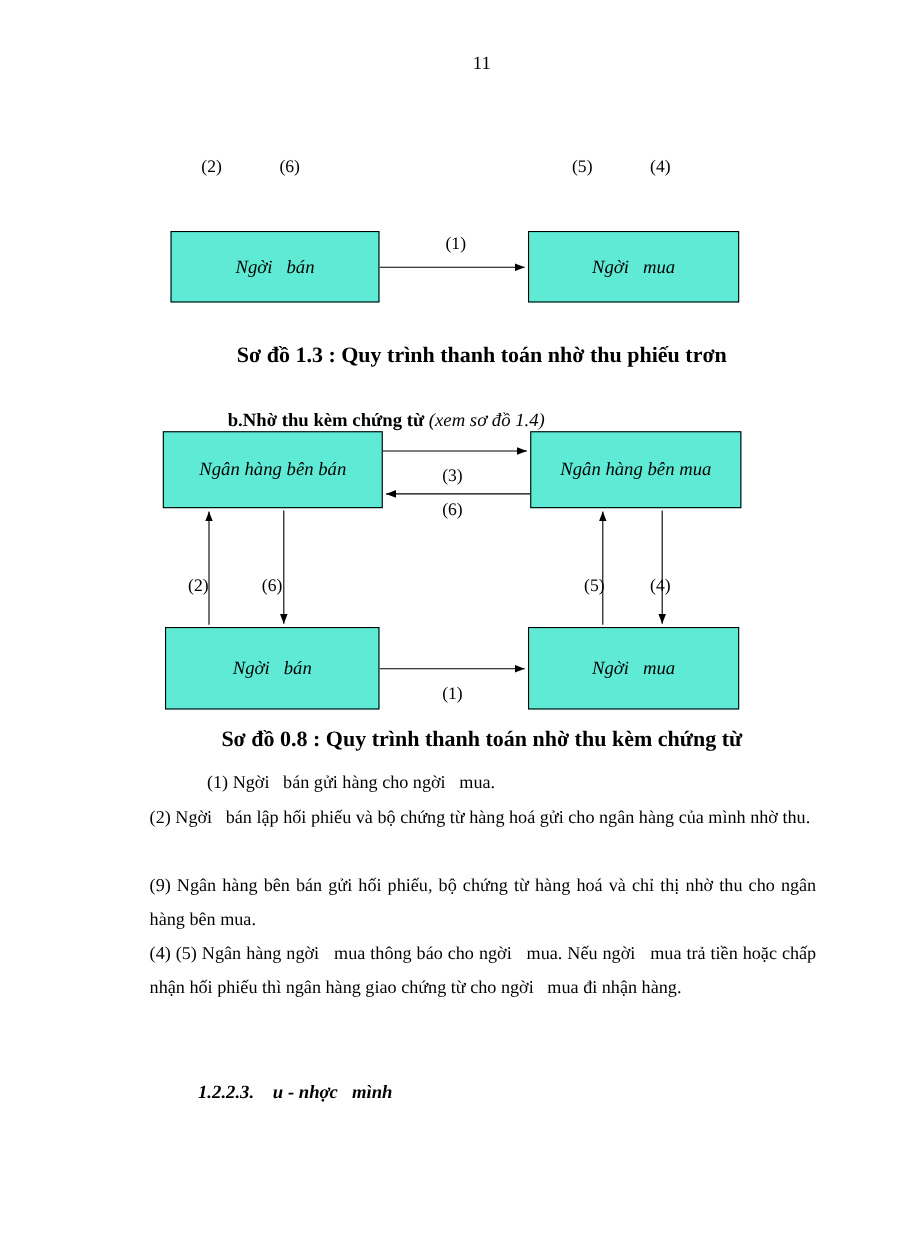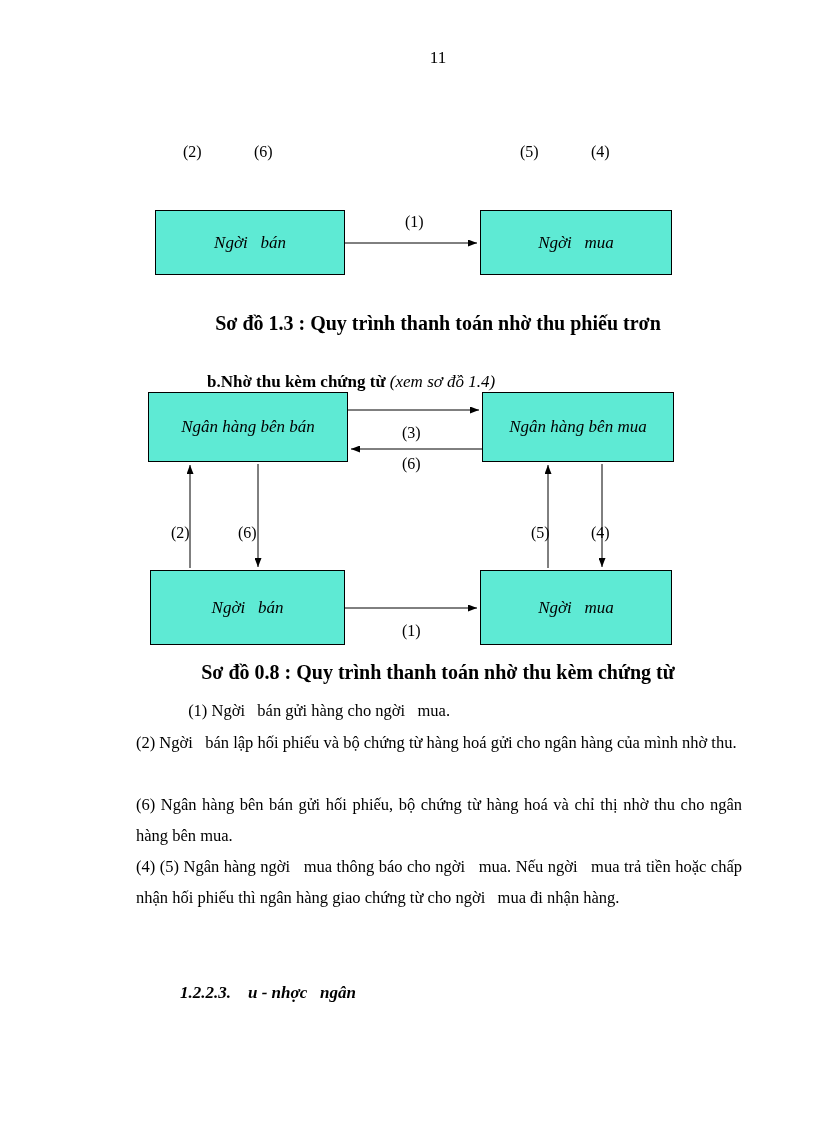--- a/index.html
+++ b/index.html
@@ -110,18 +110,18 @@
   <div class="box" style="left:480px; top:570px; width:192px; height:75px;">
     <span>Ngời   mua</span>
   </div>
 
   <div class="lbl" style="left:402px; top:622px;">(1)</div>
 
   <div class="caption" style="top:661px;">Sơ đồ 0.8 : Quy trình thanh toán nhờ thu kèm chứng từ</div>
 
   <p class="note" style="top:695px;margin-left:48px;"> (1) Ngời   bán gửi hàng cho ngời   mua.</p>
   <p class="note" style="top:727px;">(2) Ngời   bán lập hối phiếu và bộ chứng từ hàng hoá gửi cho ngân hàng của mình nhờ thu.</p>
-  <p class="note" style="top:789px;">(6) Ngân hàng bên bán gửi hối phiếu, bộ chứng từ hàng hoá và chỉ thị nhờ thu cho ngân hàng bên mua.</p>
+  <p class="note" style="top:789px;">(9) Ngân hàng bên bán gửi hối phiếu, bộ chứng từ hàng hoá và chỉ thị nhờ thu cho ngân hàng bên mua.</p>
   <p class="note" style="top:851px;">(4) (5) Ngân hàng ngời   mua thông báo cho ngời   mua. Nếu ngời   mua trả tiền hoặc chấp nhận hối phiếu thì ngân hàng giao chứng từ cho ngời   mua đi nhận hàng.</p>
 
-  <div class="subheading">1.2.2.3.    u - nhợc   ngân</div>
+  <div class="subheading">1.2.2.3.    u - nhợc   mình</div>
 
 </div>
 
 </body></html>

